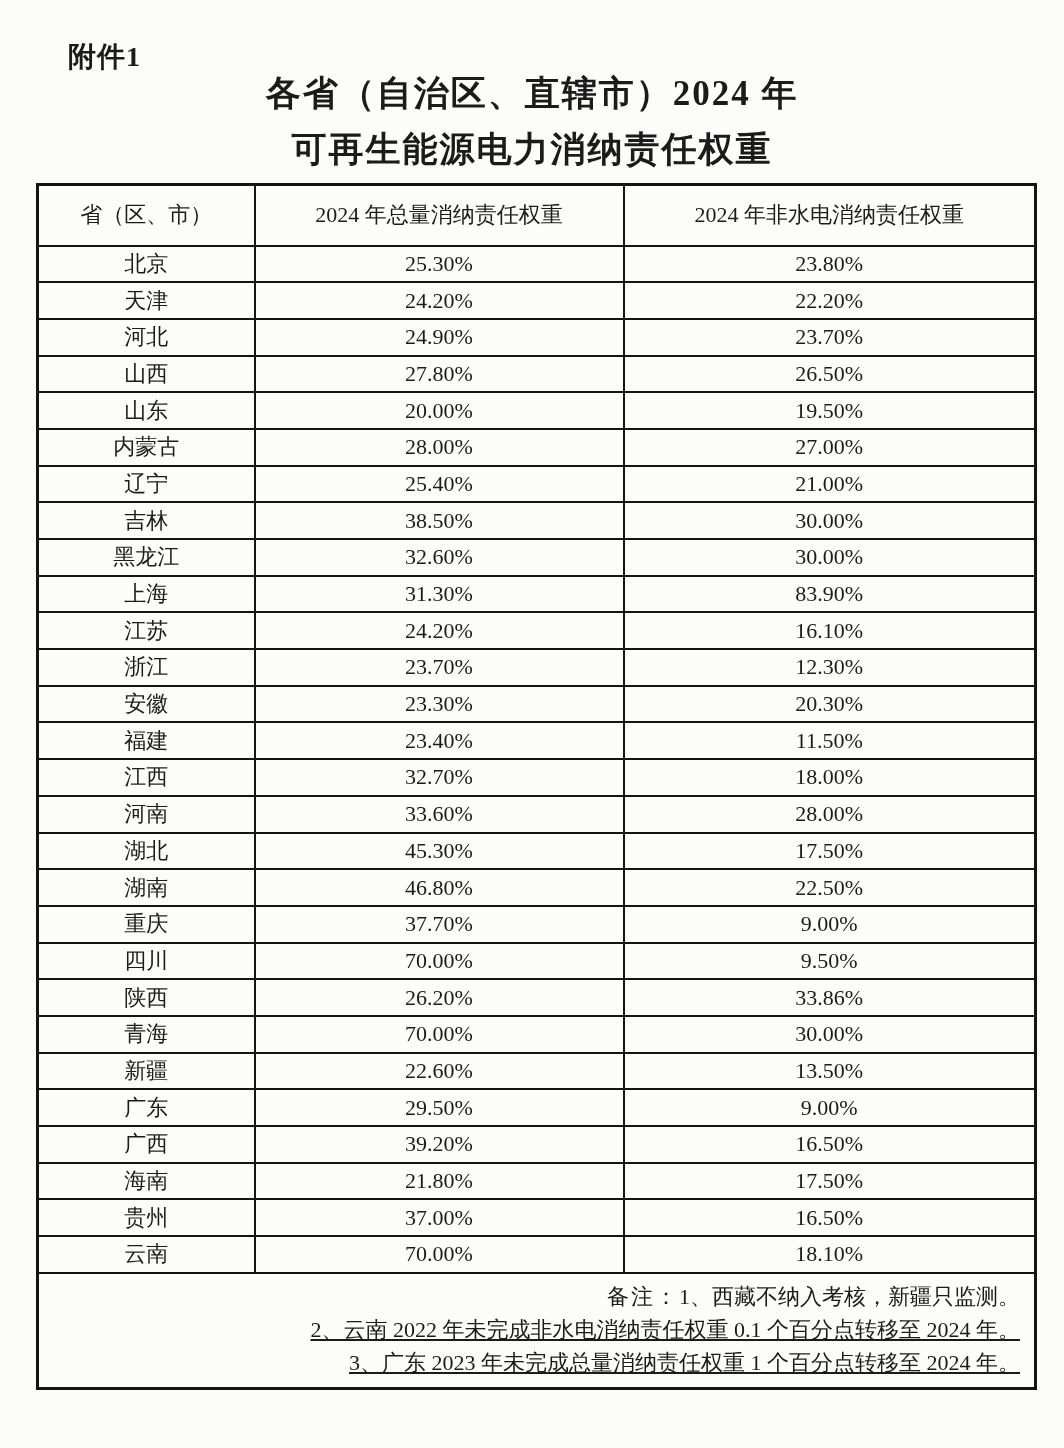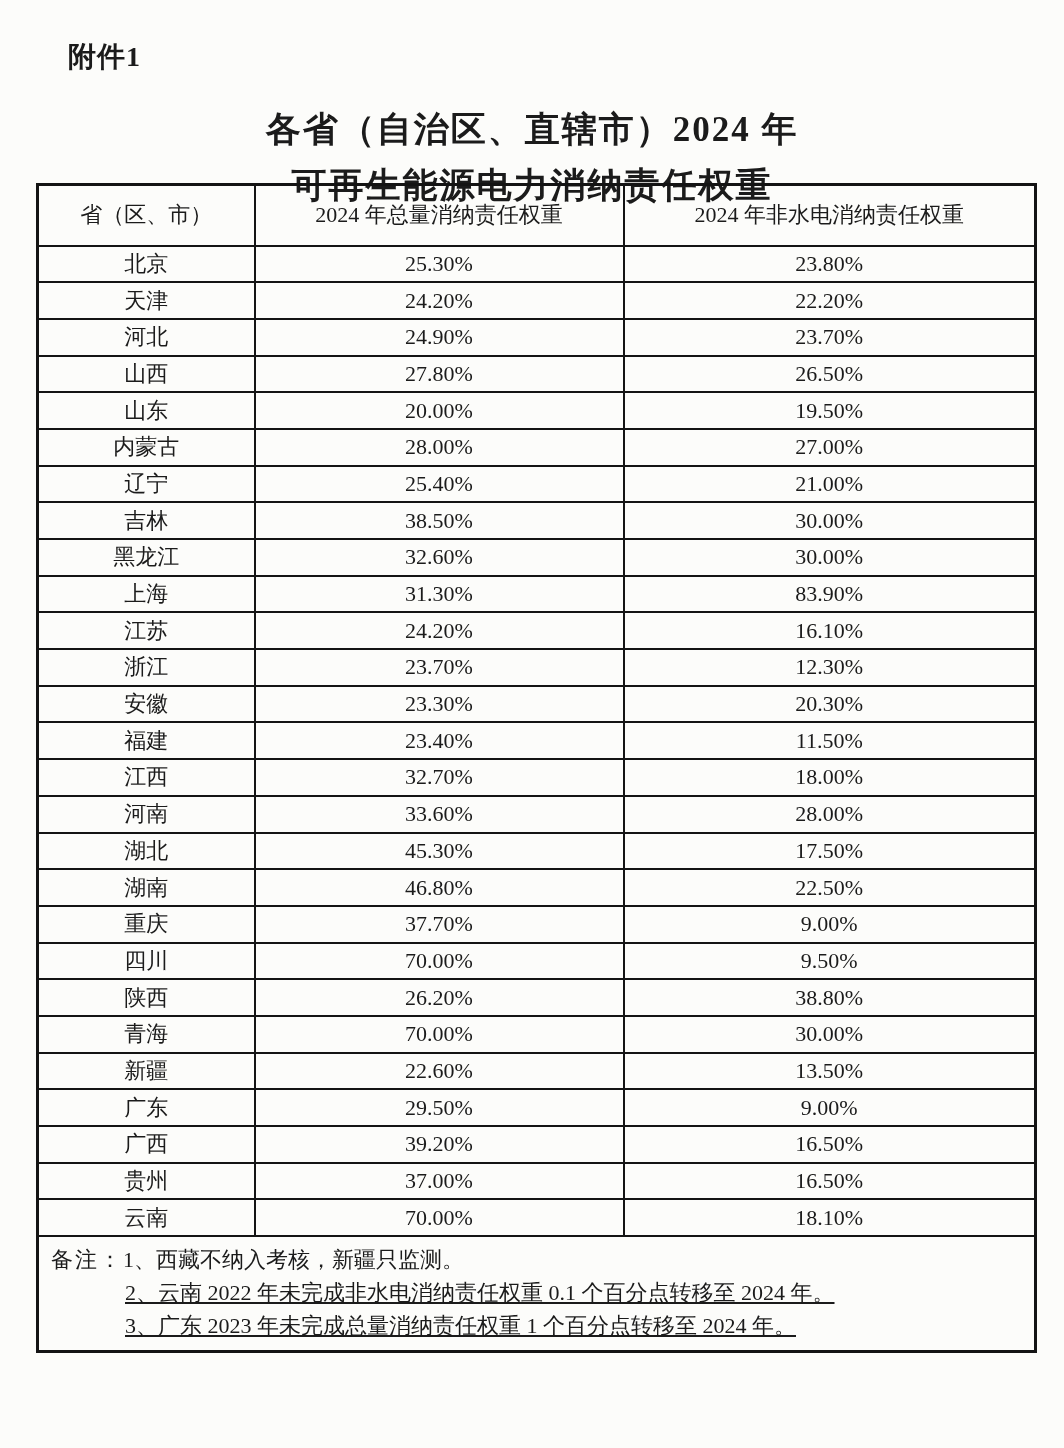--- a/index.html
+++ b/index.html
@@ -29,21 +29,20 @@
   .doc-title {
     position: absolute;
     left: 0;
     top: 66px;
     width: 100%;
     text-align: center;
     font-size: 35px;
     font-weight: 700;
     line-height: 56px;
     letter-spacing: 2px;
-    margin-top: 36px;
   }
   table.weights-table {
     position: absolute;
     left: 36px;
     top: 183px;
     width: 998px;
     border-collapse: collapse;
     table-layout: fixed;
     border: 3px solid #141414;
   }
@@ -58,21 +57,21 @@
     padding: 0;
     font-size: 22px;
     font-weight: 400;
     color: #1b1b1b;
     overflow: hidden;
     white-space: nowrap;
   }
   .weights-table thead tr { height: 61px; }
   .weights-table tbody tr { height: 36.7px; }
   .weights-table td.notes-cell {
-    text-align: left;
+    text-align: right;
     white-space: normal;
     vertical-align: top;
     padding: 6px 14px 8px 12px;
     font-size: 22px;
     line-height: 33px;
     height: 92px;
   }
   .note-line { white-space: nowrap; }
   .note-line.indent { padding-left: 74px; text-decoration: underline; }
   .note-label { letter-spacing: 2px; }
@@ -199,41 +198,46 @@
           <td>9.00%</td>
         </tr>
         <tr>
           <td>四川</td>
           <td>70.00%</td>
           <td>9.50%</td>
         </tr>
         <tr>
           <td>陕西</td>
           <td>26.20%</td>
-          <td>38.80%</td>
+          <td>33.86%</td>
         </tr>
         <tr>
           <td>青海</td>
           <td>70.00%</td>
           <td>30.00%</td>
         </tr>
         <tr>
           <td>新疆</td>
           <td>22.60%</td>
           <td>13.50%</td>
         </tr>
         <tr>
           <td>广东</td>
           <td>29.50%</td>
           <td>9.00%</td>
         </tr>
         <tr>
           <td>广西</td>
           <td>39.20%</td>
           <td>16.50%</td>
+        </tr>
+        <tr>
+          <td>海南</td>
+          <td>21.80%</td>
+          <td>17.50%</td>
         </tr>
         <tr>
           <td>贵州</td>
           <td>37.00%</td>
           <td>16.50%</td>
         </tr>
         <tr>
           <td>云南</td>
           <td>70.00%</td>
           <td>18.10%</td>

